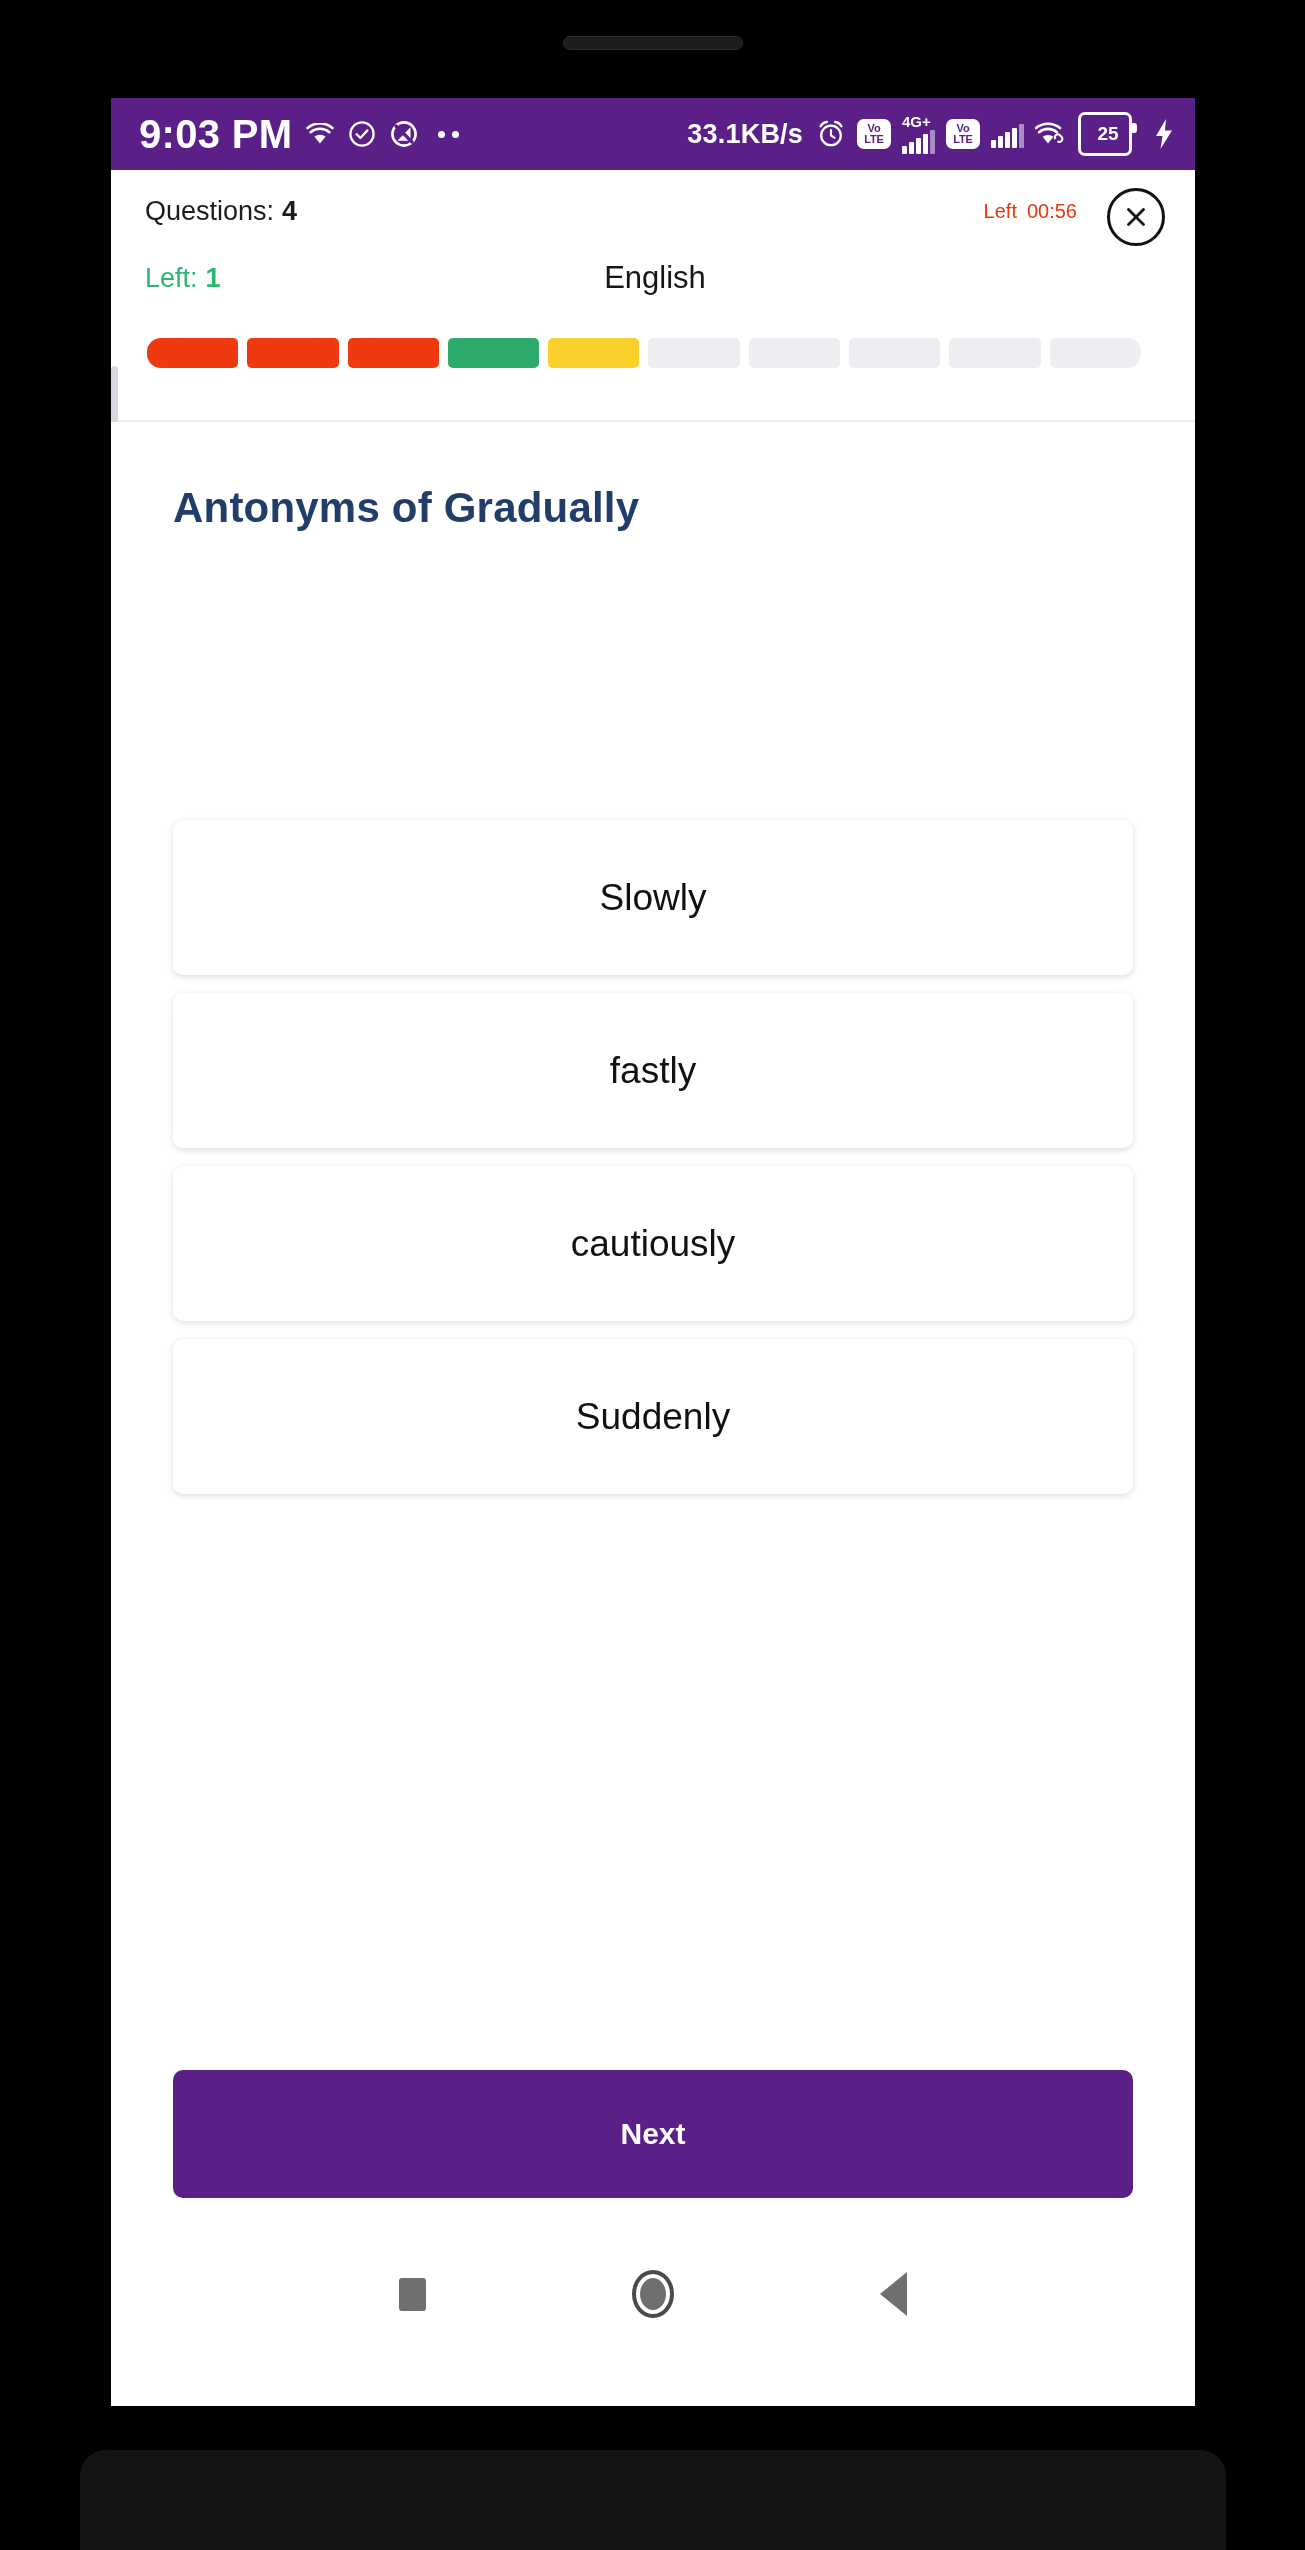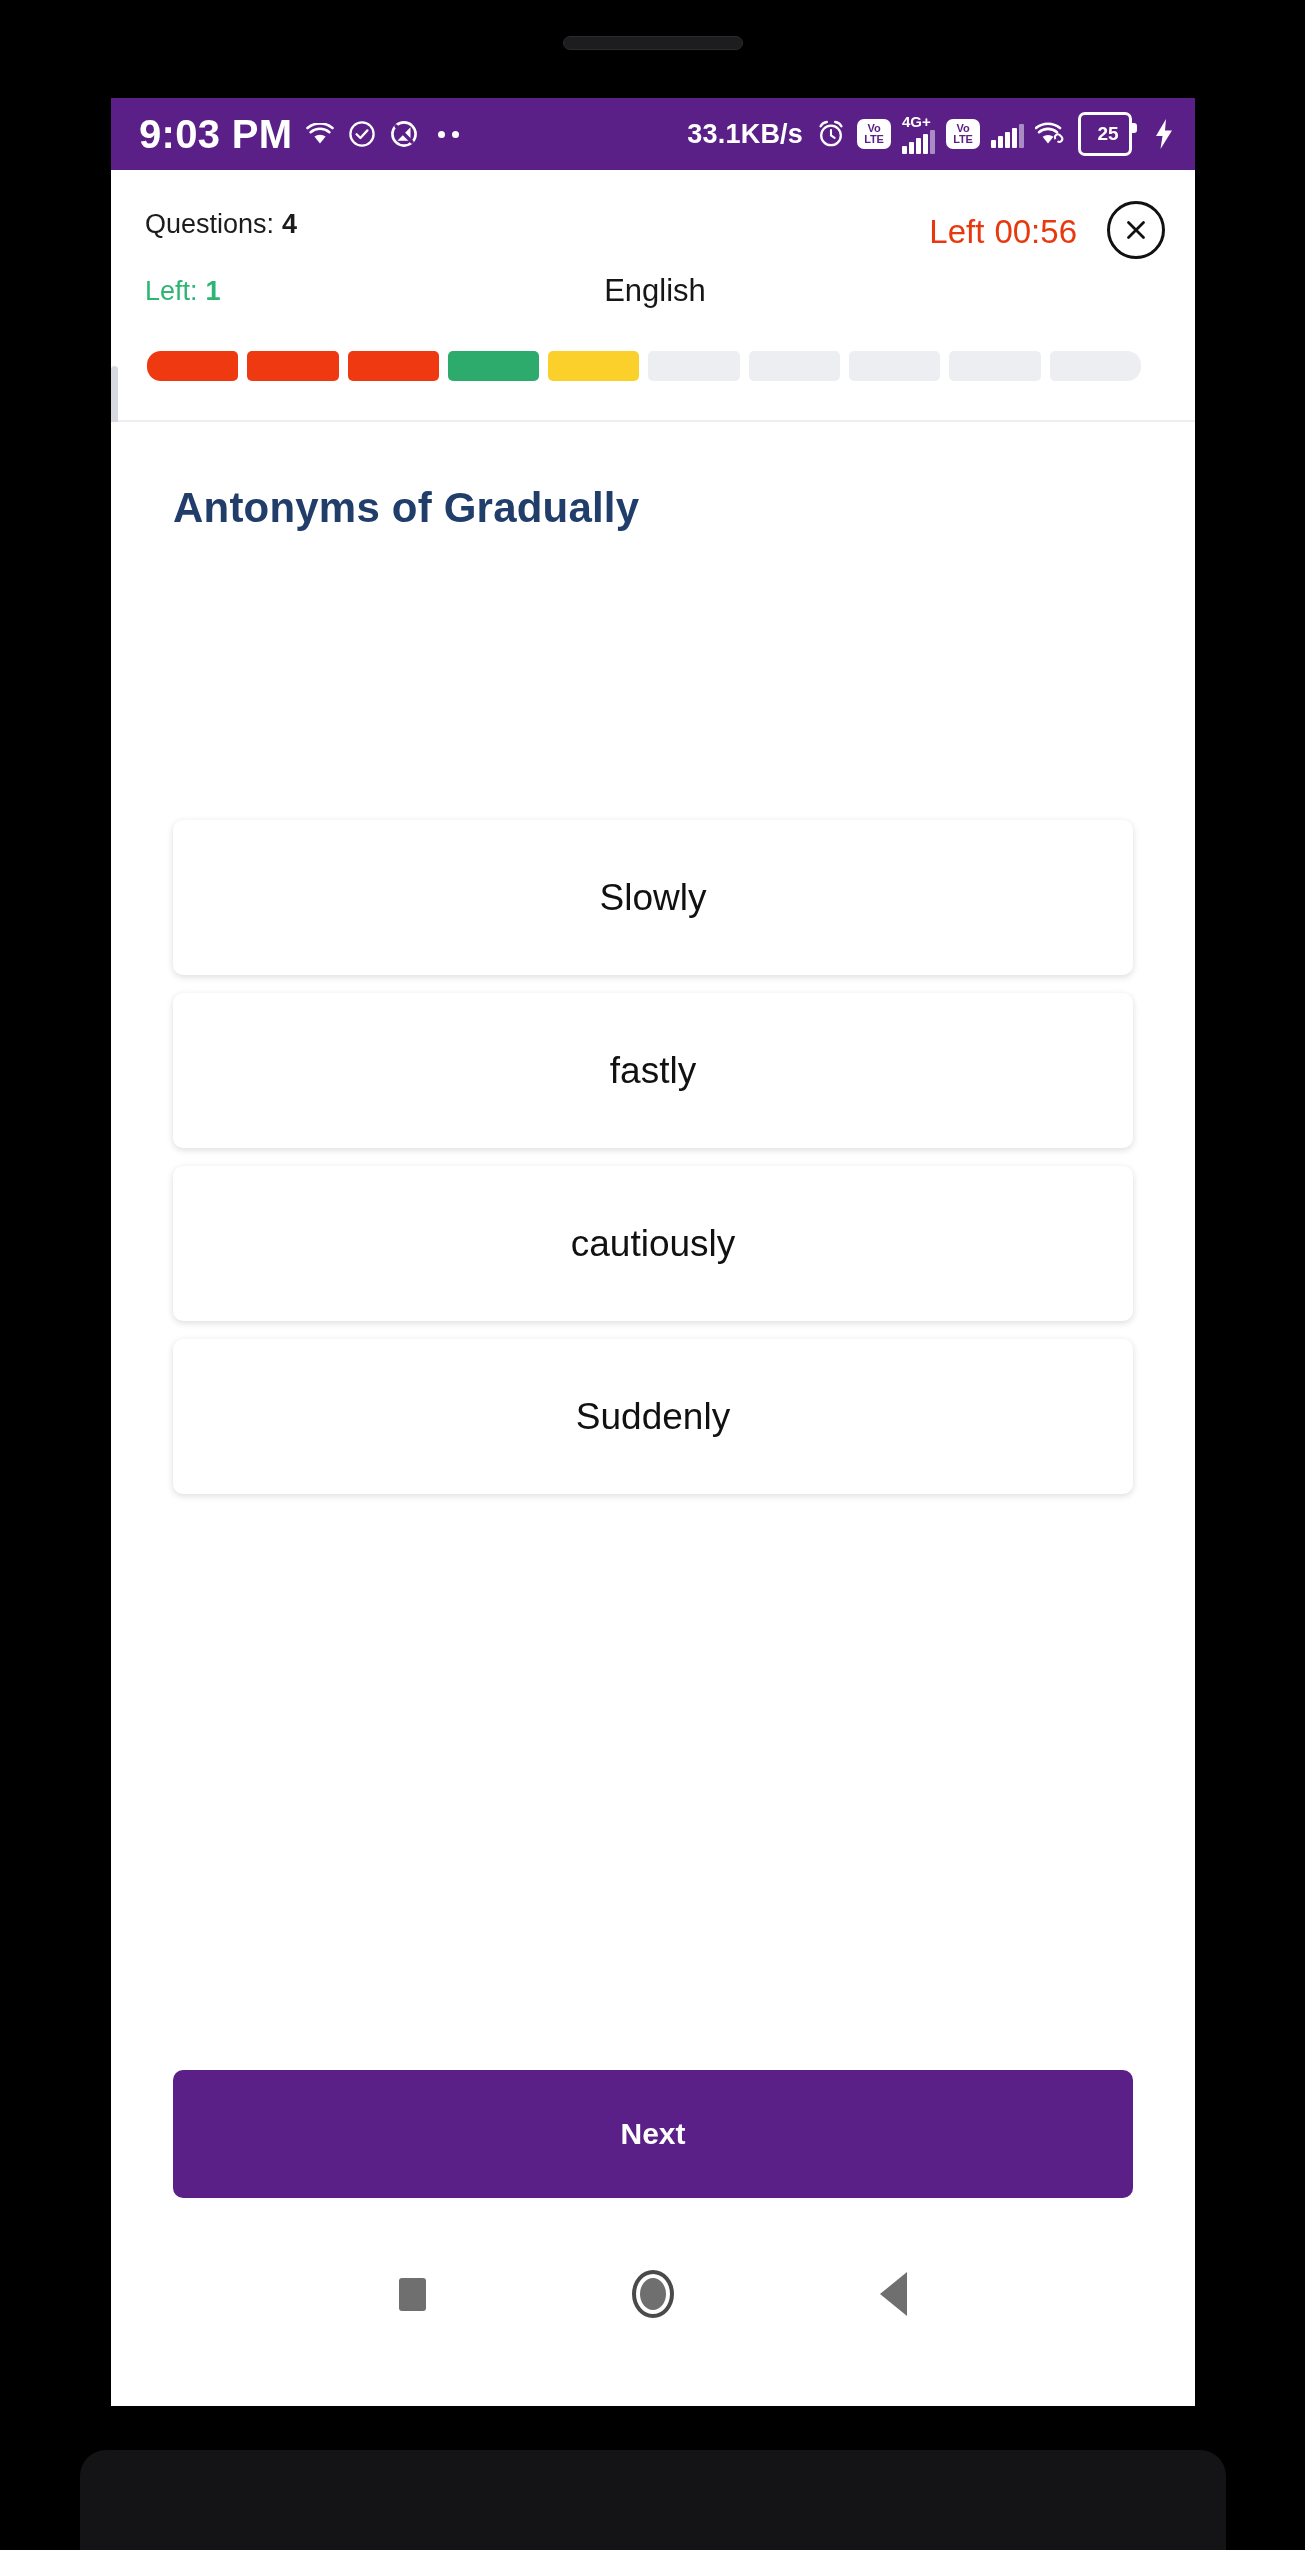--- a/index.html
+++ b/index.html
@@ -146,39 +146,39 @@
     font-weight: bold;
     color: #ffffff;
     padding-left: 6px;
   }
   #charging-bolt { margin-left: 12px; }
 
   
   #quiz-header {
     position: relative;
     background: #ffffff;
-    padding: 39px 30px 0 34px;
+    padding: 26px 30px 0 34px;
     height: 252px;
     border-radius: 15px;
   }
   #header-row-1 {
     display: flex; align-items: flex-start;
     position: relative;
     height: 54px;
   }
   #questions-label {
     font-size: 27px;
     color: #1c1c1c;
   }
   #questions-label b { font-weight: bold; margin-left: 8px; }
   #timer-wrap {
     position: absolute;
     right: 88px;
     top: 4px;
-    font-size: 33px;
+    font-size: 20px;
     color: #e8380d;
     white-space: nowrap;
   }
   #timer-wrap .tval { margin-left: 10px; }
   #close-button {
     position: absolute;
     right: 0px; top: -8px;
     width: 58px; height: 58px;
     border: 3px solid #111111;
     border-radius: 50%;

